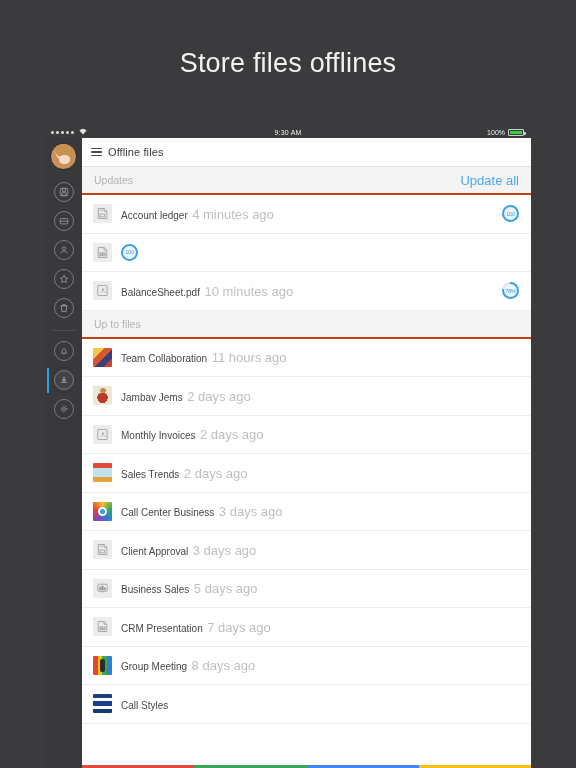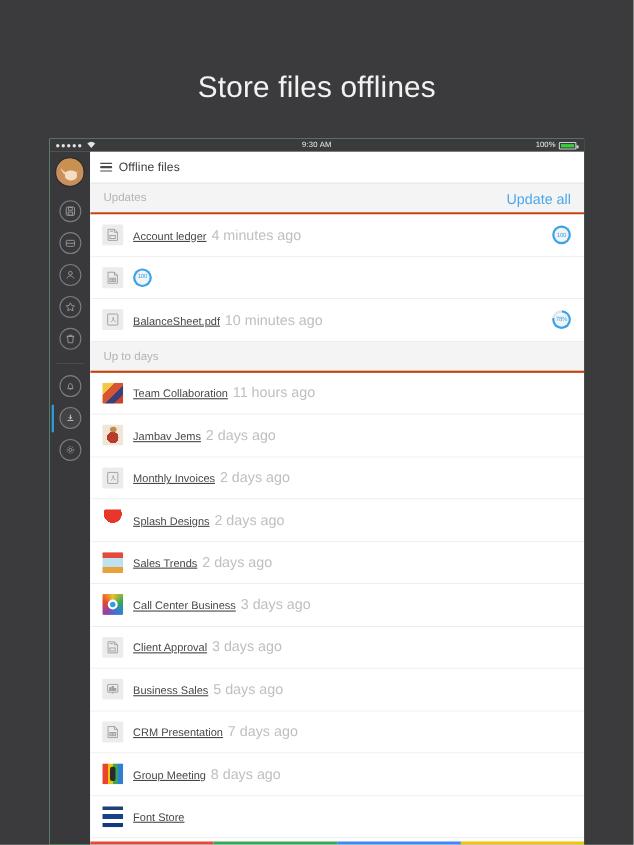--- a/index.html
+++ b/index.html
@@ -8,28 +8,28 @@
     font-family:"Liberation Sans", sans-serif;
     background:#3b3b3d;
     overflow:hidden;
     position:relative;
   }
 
   
   .promo-title{
     position:absolute; top:48px; left:0; width:576px;
     text-align:center; color:#f2f2f2;
-    font-size:27px; font-weight:400; letter-spacing:.2px;margin-top:16px;
+    font-size:27px; font-weight:400; letter-spacing:.2px;
   }
 
   
   .device{
     position:absolute; left:45px; top:126px;
     width:486px; height:642px;
-    background:#86efac; overflow:hidden;
+    background:#14b8a6; overflow:hidden;
   }
 
   
   .statusbar{
     position:relative; height:12px; width:100%;
     background:#3b3b3d; color:#e8e8e8;
     display:flex; align-items:center;
   }
   .sb-left{ display:flex; align-items:center; gap:2px; padding-left:6px; }
   .dot{ width:3px;height:3px;border-radius:50%;background:#e3e3e3; }
@@ -120,21 +120,21 @@
     display:flex; align-items:center; padding:0 12px 0 11px; gap:9px;
     background:#fff;
   }
   .thumb{
     width:19px;height:19px;flex:0 0 19px;border-radius:1px;
     display:flex;align-items:center;justify-content:center;
     overflow:hidden; position:relative;
   }
   .thumb.doc{ background:#ececec; }
   .meta{ flex:1; min-width:0; }
-  .meta .name{ font-size:10px; color:#474747; line-height:12px; white-space:nowrap; overflow:hidden;text-decoration:underline; }
+  .meta .name{ font-size:10px; color:#474747; line-height:12px; white-space:nowrap; overflow:hidden; }
   .meta .time{ font-size:13px; color:#bfbfbf; line-height:11px; }
 
   .badge{
     width:17px;height:17px;flex:0 0 17px;border-radius:50%;
     position:relative; display:flex;align-items:center;justify-content:center;
     font-size:5.5px; color:#3aa3e8; letter-spacing:-.2px;
     background:#eef1f3;
   }
   .ring{ position:absolute; inset:0; border-radius:50%; }
 
@@ -308,21 +308,21 @@
          <span class="name">BalanceSheet.pdf</span>
          <span class="time">10 minutes ago</span>
        </span>
        <div class="badge">
       <span class="ring" style="background:conic-gradient(#3aa3e8 0 281deg, #dfe4e7 281deg 360deg);"></span>
       <span class="ring" style="background:#f2f5f7;inset:2px"></span>
       <span style="position:relative">78%</span>
     </div>
           </div>
           <div class="section-head">
-            <span class="t">Up to days</span>
+            <span class="t">Up to files</span>
           </div>
           <div class="row">
             <span class="thumb ">
               <span style="position:absolute;inset:0;background:linear-gradient(135deg,#f2c84b 0 30%,#d8562f 30% 55%,#3a3f7a 55% 78%,#c9442c 78% 100%)"></span>
             </span>
        <span class="meta">
          <span class="name">Team Collaboration</span>
          <span class="time">11 hours ago</span>
        </span>
        </div>
@@ -338,29 +338,20 @@
        </div>
           <div class="row">
             <span class="thumb doc">
               <svg width="13" height="13" viewBox="0 0 14 14" fill="none" stroke="#9e9e9e" stroke-width=".9">
       <rect x="2" y="1.6" width="10" height="10.8" rx=".6"></rect>
       <path d="M5.2 9.4c1.8-1.1 2.6-3 2.6-4.2 0-.6-.8-.5-.8.2 0 1.4 2 3.6 3.1 3.6" stroke-width=".8"></path>
               </svg>
             </span>
        <span class="meta">
          <span class="name">Monthly Invoices</span>
-         <span class="time">2 days ago</span>
-       </span>
-       </div>
-          <div class="row">
-            <span class="thumb ">
-              <span style="position:absolute;inset:0;background:radial-gradient(circle at 50% 22%, #e8372a 0 46%, #ffffff 47% 100%)"></span>
-            </span>
-       <span class="meta">
-         <span class="name">Splash Designs</span>
          <span class="time">2 days ago</span>
        </span>
        </div>
           <div class="row">
             <span class="thumb ">
               <span style="position:absolute;inset:0;background:linear-gradient(180deg,#e24b3a 0 26%,#bfe3ee 26% 72%,#e8a23a 72% 100%)"></span>
             </span>
        <span class="meta">
          <span class="name">Sales Trends</span>
          <span class="time">2 days ago</span>
@@ -429,21 +420,21 @@
        <span class="meta">
          <span class="name">Group Meeting</span>
          <span class="time">8 days ago</span>
        </span>
        </div>
           <div class="row">
             <span class="thumb ">
               <span style="position:absolute;inset:0;background:linear-gradient(180deg,#1f3f78 0 20%,#ffffff 20% 38%,#16418a 38% 62%,#ffffff 62% 78%,#123a7d 78% 100%)"></span>
             </span>
        <span class="meta">
-         <span class="name">Font Store</span>
+         <span class="name">Call Styles</span>
          <span class="time"></span>
        </span>
        </div>
         </div>
 
       <div class="gbar" id="gbar">
           <i style="background: rgb(232, 69, 60); flex: 1 1 0%;"></i>
           <i style="background: rgb(58, 167, 87); flex: 1 1 0%;"></i>
           <i style="background: rgb(66, 133, 244); flex: 1 1 0%;"></i>
           <i style="background: rgb(244, 194, 13); flex: 1 1 0%;"></i>

